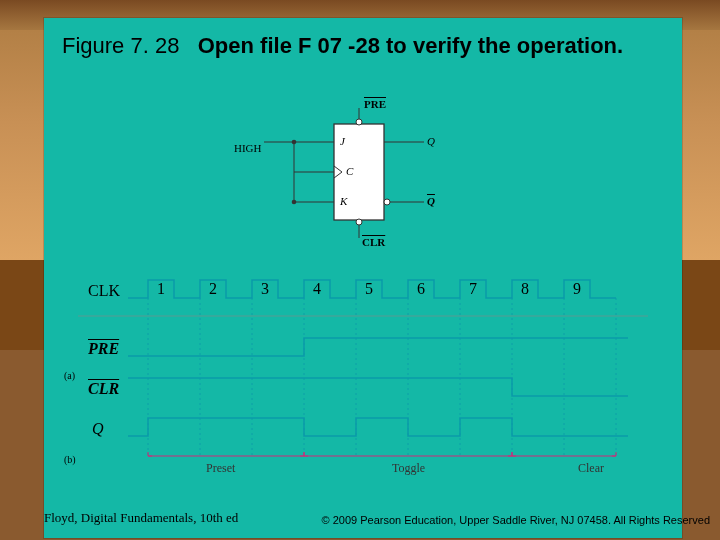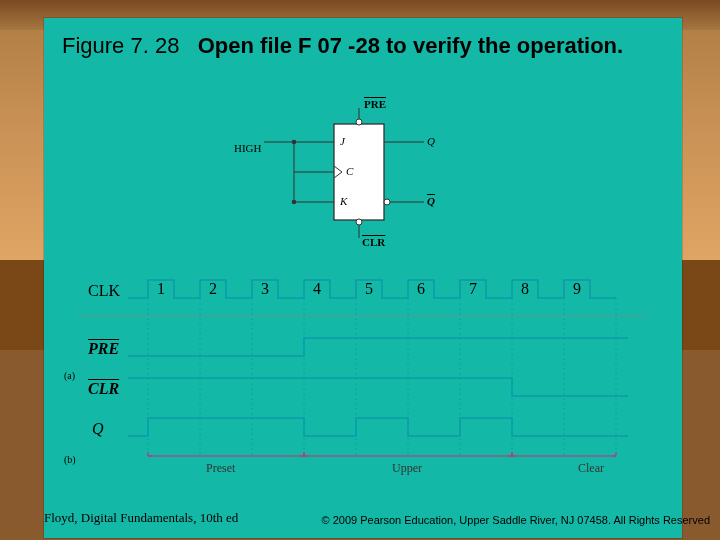--- a/index.html
+++ b/index.html
@@ -184,21 +184,21 @@
     <span class="tlabel" style="left:183px; top:12px;">3</span>
     <span class="tlabel" style="left:235px; top:12px;">4</span>
     <span class="tlabel" style="left:287px; top:12px;">5</span>
     <span class="tlabel" style="left:339px; top:12px;">6</span>
     <span class="tlabel" style="left:391px; top:12px;">7</span>
     <span class="tlabel" style="left:443px; top:12px;">8</span>
     <span class="tlabel" style="left:495px; top:12px;">9</span>
 
     
     <span class="reg-label" style="left:128px;">Preset</span>
-    <span class="reg-label" style="left:314px;">Upper</span>
+    <span class="reg-label" style="left:314px;">Toggle</span>
     <span class="reg-label" style="left:500px;">Clear</span>
   </div>
 
 </div>
 
 <div class="footer">
   <span class="foot-left">Floyd, Digital Fundamentals, 10th ed</span>
   <span class="foot-right">© 2009 Pearson Education, Upper Saddle River, NJ 07458. All Rights Reserved</span>
 </div>
 

